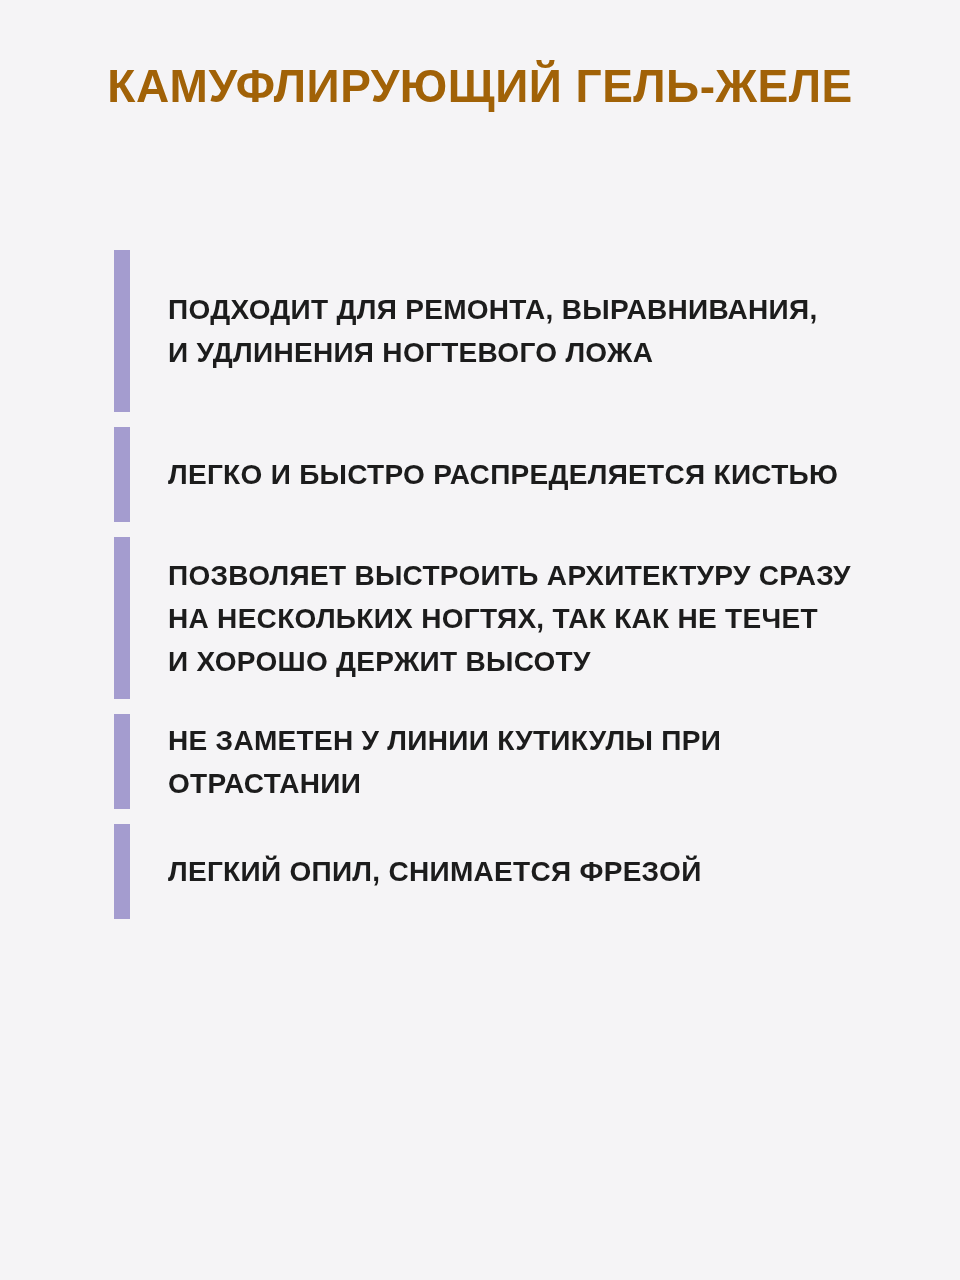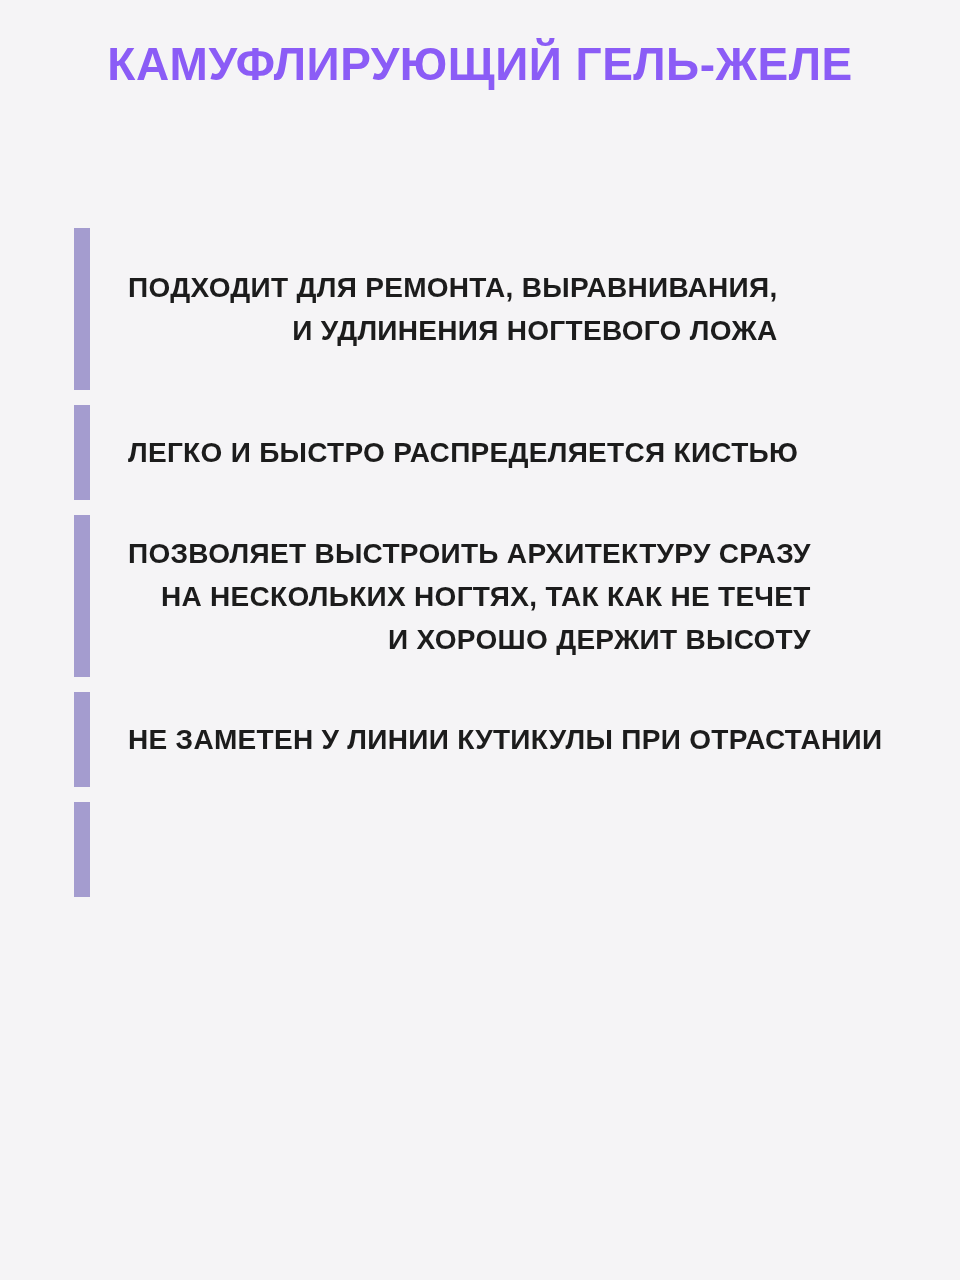--- a/index.html
+++ b/index.html
@@ -17,38 +17,37 @@
     -webkit-font-smoothing: antialiased;
   }
 
   .slide {
     position: relative;
     width: 960px;
     height: 1280px;
   }
 
   .title {
-    margin-top: 36px;
+    margin-top: 58px;
     text-align: center;
     font-size: 46px;
     font-weight: 700;
     line-height: 57px;
     letter-spacing: 0.5px;
-    color: #8b5cf6;
+    color: #a16207;
     text-transform: uppercase;
   }
 
   .bullets {
     margin-top: 135px;
-    padding-left: 74px;
+    padding-left: 114px;
     padding-right: 40px;
     display: flex;
     flex-direction: column;
     gap: 15px;
-    text-align: right;
   }
 
   .bullet {
     display: flex;
     align-items: stretch;
     gap: 38px;
   }
 
   .bullet.three-line { min-height: 162px; }
   .bullet.one-line   { min-height: 95px;  }
@@ -107,16 +106,19 @@
 
     <div class="bullet one-line">
       <div class="bullet-bar"></div>
       <div class="bullet-text">
           <div>НЕ ЗАМЕТЕН У ЛИНИИ КУТИКУЛЫ ПРИ ОТРАСТАНИИ</div>
         </div>
     </div>
 
     <div class="bullet one-line">
       <div class="bullet-bar"></div>
+      <div class="bullet-text">
+          <div>ЛЕГКИЙ ОПИЛ, СНИМАЕТСЯ ФРЕЗОЙ</div>
+        </div>
     </div>
   </div>
 
 </div>
 
 </body></html>

